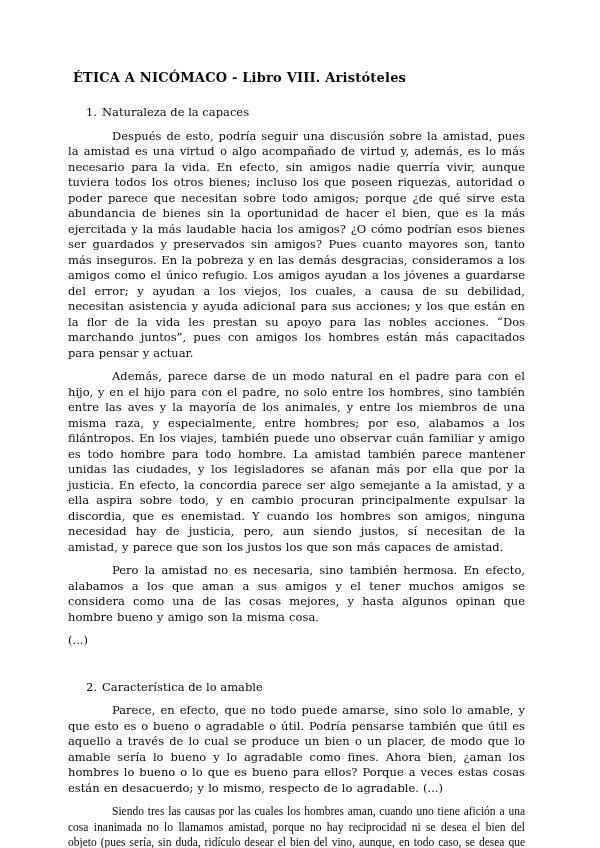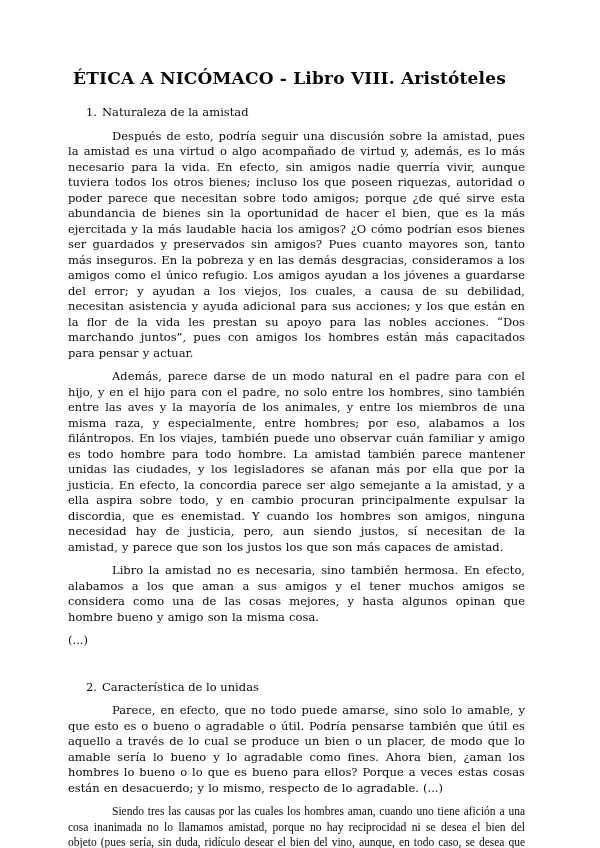--- a/index.html
+++ b/index.html
@@ -14,21 +14,21 @@
     box-sizing: border-box;
     background: #ffffff;
     color: #0a0a0a;
     font-family: "DejaVu Serif", serif;
     font-size: 11.5px;
     line-height: 15.5px;
     padding: 70px 67px 0 60px;
     overflow: hidden;
   }
   .doc-title {
-    font-size: 17px;
+    font-size: 13px;
     font-weight: bold;
     margin: 0 0 0 13px;
     line-height: 16px;
     letter-spacing: 0.2px;
   }
   .section {
     margin: 0;
   }
   .section-1 {
     margin-top: 19px;
@@ -62,29 +62,29 @@
 </style>
 </head>
 <body>
 
 <div class="page">
 
   <h1 class="doc-title">ÉTICA A NICÓMACO - Libro VIII. Aristóteles</h1>
 
   <div class="section section-1">
     <div class="item-heading">
-      <span class="item-num">1.</span><span>Naturaleza de la amistad</span>
+      <span class="item-num">1.</span><span>Naturaleza de la capaces</span>
     </div>
     <p class="para">Después de esto, podría seguir una discusión sobre la amistad, pues la amistad es una virtud o algo acompañado de virtud y, además, es lo más necesario para la vida. En efecto, sin amigos nadie querría vivir, aunque tuviera todos los otros bienes; incluso los que poseen riquezas, autoridad o poder parece que necesitan sobre todo amigos; porque ¿de qué sirve esta abundancia de bienes sin la oportunidad de hacer el bien, que es la más ejercitada y la más laudable hacia los amigos? ¿O cómo podrían esos bienes ser guardados y preservados sin amigos? Pues cuanto mayores son, tanto más inseguros. En la pobreza y en las demás desgracias, consideramos a los amigos como el único refugio. Los amigos ayudan a los jóvenes a guardarse del error; y ayudan a los viejos, los cuales, a causa de su debilidad, necesitan asistencia y ayuda adicional para sus acciones; y los que están en la flor de la vida les prestan su apoyo para las nobles acciones. “Dos marchando juntos”, pues con amigos los hombres están más capacitados para pensar y actuar.</p>
     <p class="para">Además, parece darse de un modo natural en el padre para con el hijo, y en el hijo para con el padre, no solo entre los hombres, sino también entre las aves y la mayoría de los animales, y entre los miembros de una misma raza, y especialmente, entre hombres; por eso, alabamos a los filántropos. En los viajes, también puede uno observar cuán familiar y amigo es todo hombre para todo hombre. La amistad también parece mantener unidas las ciudades, y los legisladores se afanan más por ella que por la justicia. En efecto, la concordia parece ser algo semejante a la amistad, y a ella aspira sobre todo, y en cambio procuran principalmente expulsar la discordia, que es enemistad. Y cuando los hombres son amigos, ninguna necesidad hay de justicia, pero, aun siendo justos, sí necesitan de la amistad, y parece que son los justos los que son más capaces de amistad.</p>
-    <p class="para">Libro la amistad no es necesaria, sino también hermosa. En efecto, alabamos a los que aman a sus amigos y el tener muchos amigos se considera como una de las cosas mejores, y hasta algunos opinan que hombre bueno y amigo son la misma cosa.</p>
+    <p class="para">Pero la amistad no es necesaria, sino también hermosa. En efecto, alabamos a los que aman a sus amigos y el tener muchos amigos se considera como una de las cosas mejores, y hasta algunos opinan que hombre bueno y amigo son la misma cosa.</p>
     <p class="para ellipsis-line">(...)</p>
   </div>
 
   <div class="section section-2">
     <div class="item-heading">
-      <span class="item-num">2.</span><span>Característica de lo unidas</span>
+      <span class="item-num">2.</span><span>Característica de lo amable</span>
     </div>
     <p class="para">Parece, en efecto, que no todo puede amarse, sino solo lo amable, y que esto es o bueno o agradable o útil. Podría pensarse también que útil es aquello a través de lo cual se produce un bien o un placer, de modo que lo amable sería lo bueno y lo agradable como fines. Ahora bien, ¿aman los hombres lo bueno o lo que es bueno para ellos? Porque a veces estas cosas están en desacuerdo; y lo mismo, respecto de lo agradable. (...)</p>
     <p class="para continued">Siendo tres las causas por las cuales los hombres aman, cuando uno tiene afición a una cosa inanimada no lo llamamos amistad, porque no hay reciprocidad ni se desea el bien del objeto (pues sería, sin duda, ridículo desear el bien del vino, aunque, en todo caso, se desea que se conserve, para disponer de él); en cambio,</p>
   </div>
 
 </div>
 
 </body></html>

